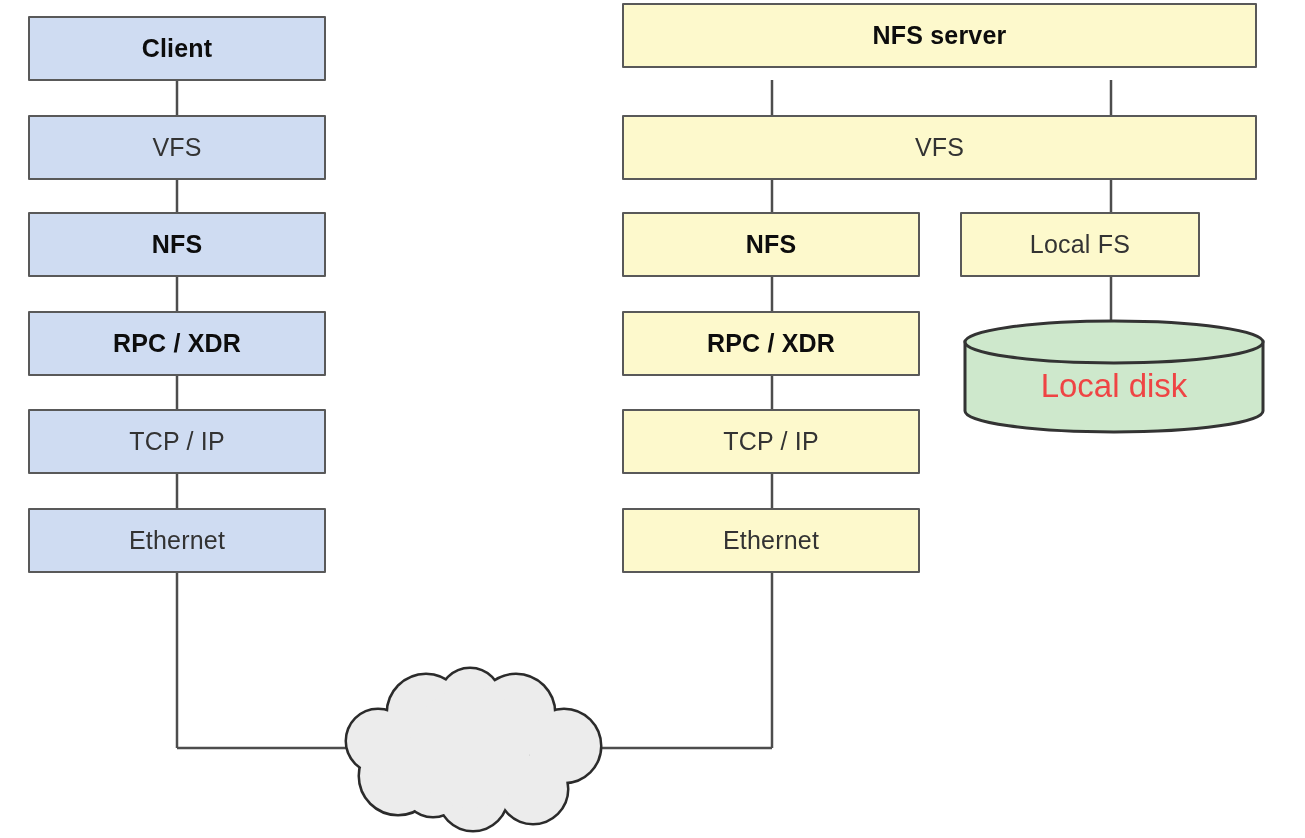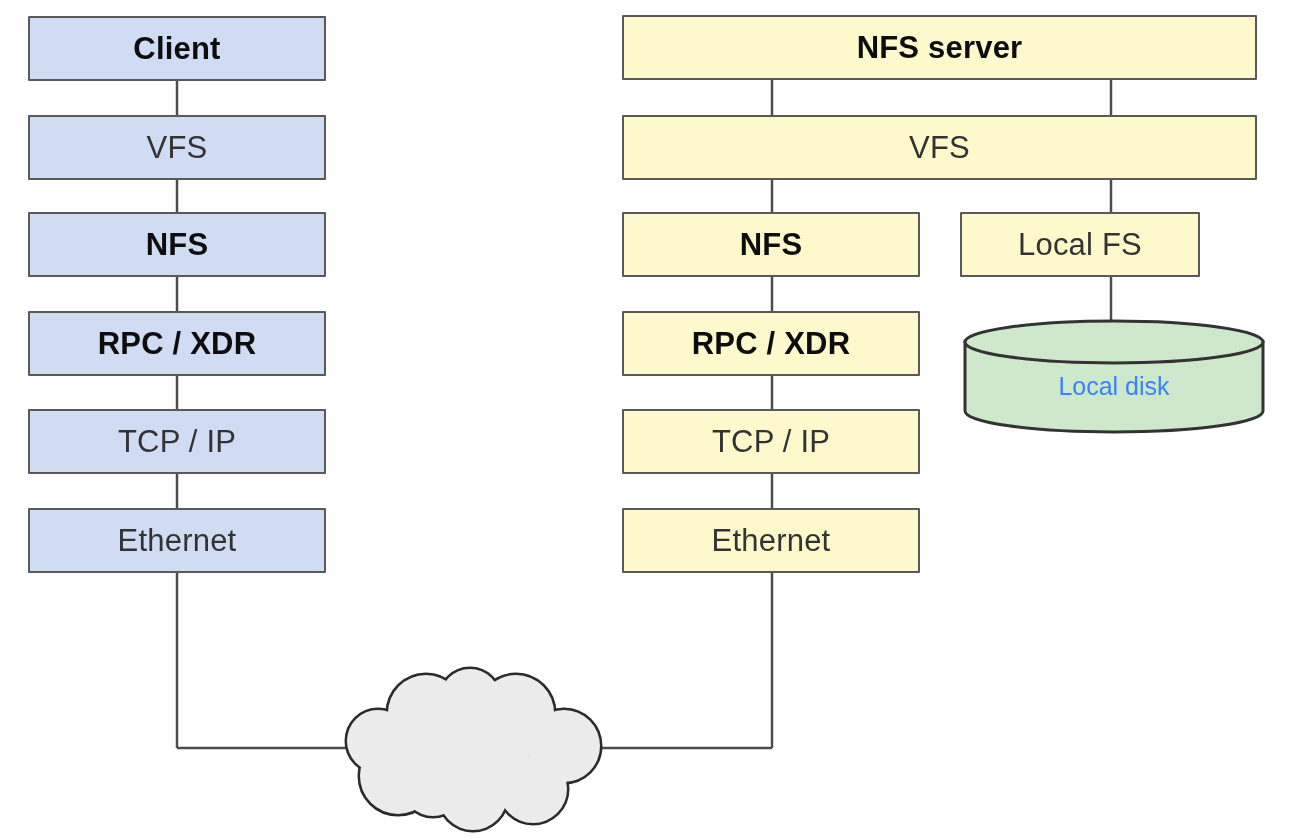--- a/index.html
+++ b/index.html
@@ -17,52 +17,52 @@
   .cloud-stroke { stroke:var(--cloud-outline,#2b2b2b); stroke-width:5; fill:var(--cloud-fill,#ececec); }
   .cloud-fill-only { stroke:none; fill:var(--cloud-fill,#ececec); }
   .cyl { stroke:var(--shape-outline,#333333); stroke-width:3; fill:var(--local-disk-fill,#cee8cc); }
 
   .box {
     position:absolute;
     display:flex; align-items:center; justify-content:center;
     box-sizing:border-box;
     border:2px solid var(--box-border,#595959);
     border-radius:1px;
-    font-size:31px;
+    font-size:25px;
     color:#333333;
     letter-spacing:0.2px;
   }
   .box.bold { font-weight:bold; color:#0d0d0d; }
   .blue   { background:var(--client-box-fill,#cfdcf2); }
   .yellow { background:var(--server-box-fill,#fdf9cc); }
 
   
   .col-left { left:28px; width:298px; height:65px; }
   #c-row1 { top:16px; }
   #c-row2 { top:115px; }
   #c-row3 { top:212px; }
   #c-row4 { top:311px; }
   #c-row5 { top:409px; }
   #c-row6 { top:508px; }
 
   
   .col-right { left:622px; width:298px; height:65px; }
   .wide { left:622px; width:635px; height:65px; }
-  #s-row1 { top:15px; }
+  #s-row1 { top:3px; }
   #s-row2 { top:115px; }
   #s-row3 { top:212px; }
   #s-row4 { top:311px; }
   #s-row5 { top:409px; }
   #s-row6 { top:508px; }
   #local-fs { left:960px; width:240px; height:65px; top:212px; }
 
   .float-label {
     position:absolute;
     display:flex; align-items:center; justify-content:center;
-    font-size:25px; color:#3b82f6;
+    font-size:33px; color:#ef4444;
   }
   #disk-label  { left:963px; top:341px; width:302px; height:90px; }
   #cloud-label { left:338px; top:661px; width:274px; height:173px; }
 </style>
 </head>
 <body>
 
 <div class="canvas">
 
   <svg class="overlay" viewBox="0 0 1305 838" xmlns="http://www.w3.org/2000/svg">

